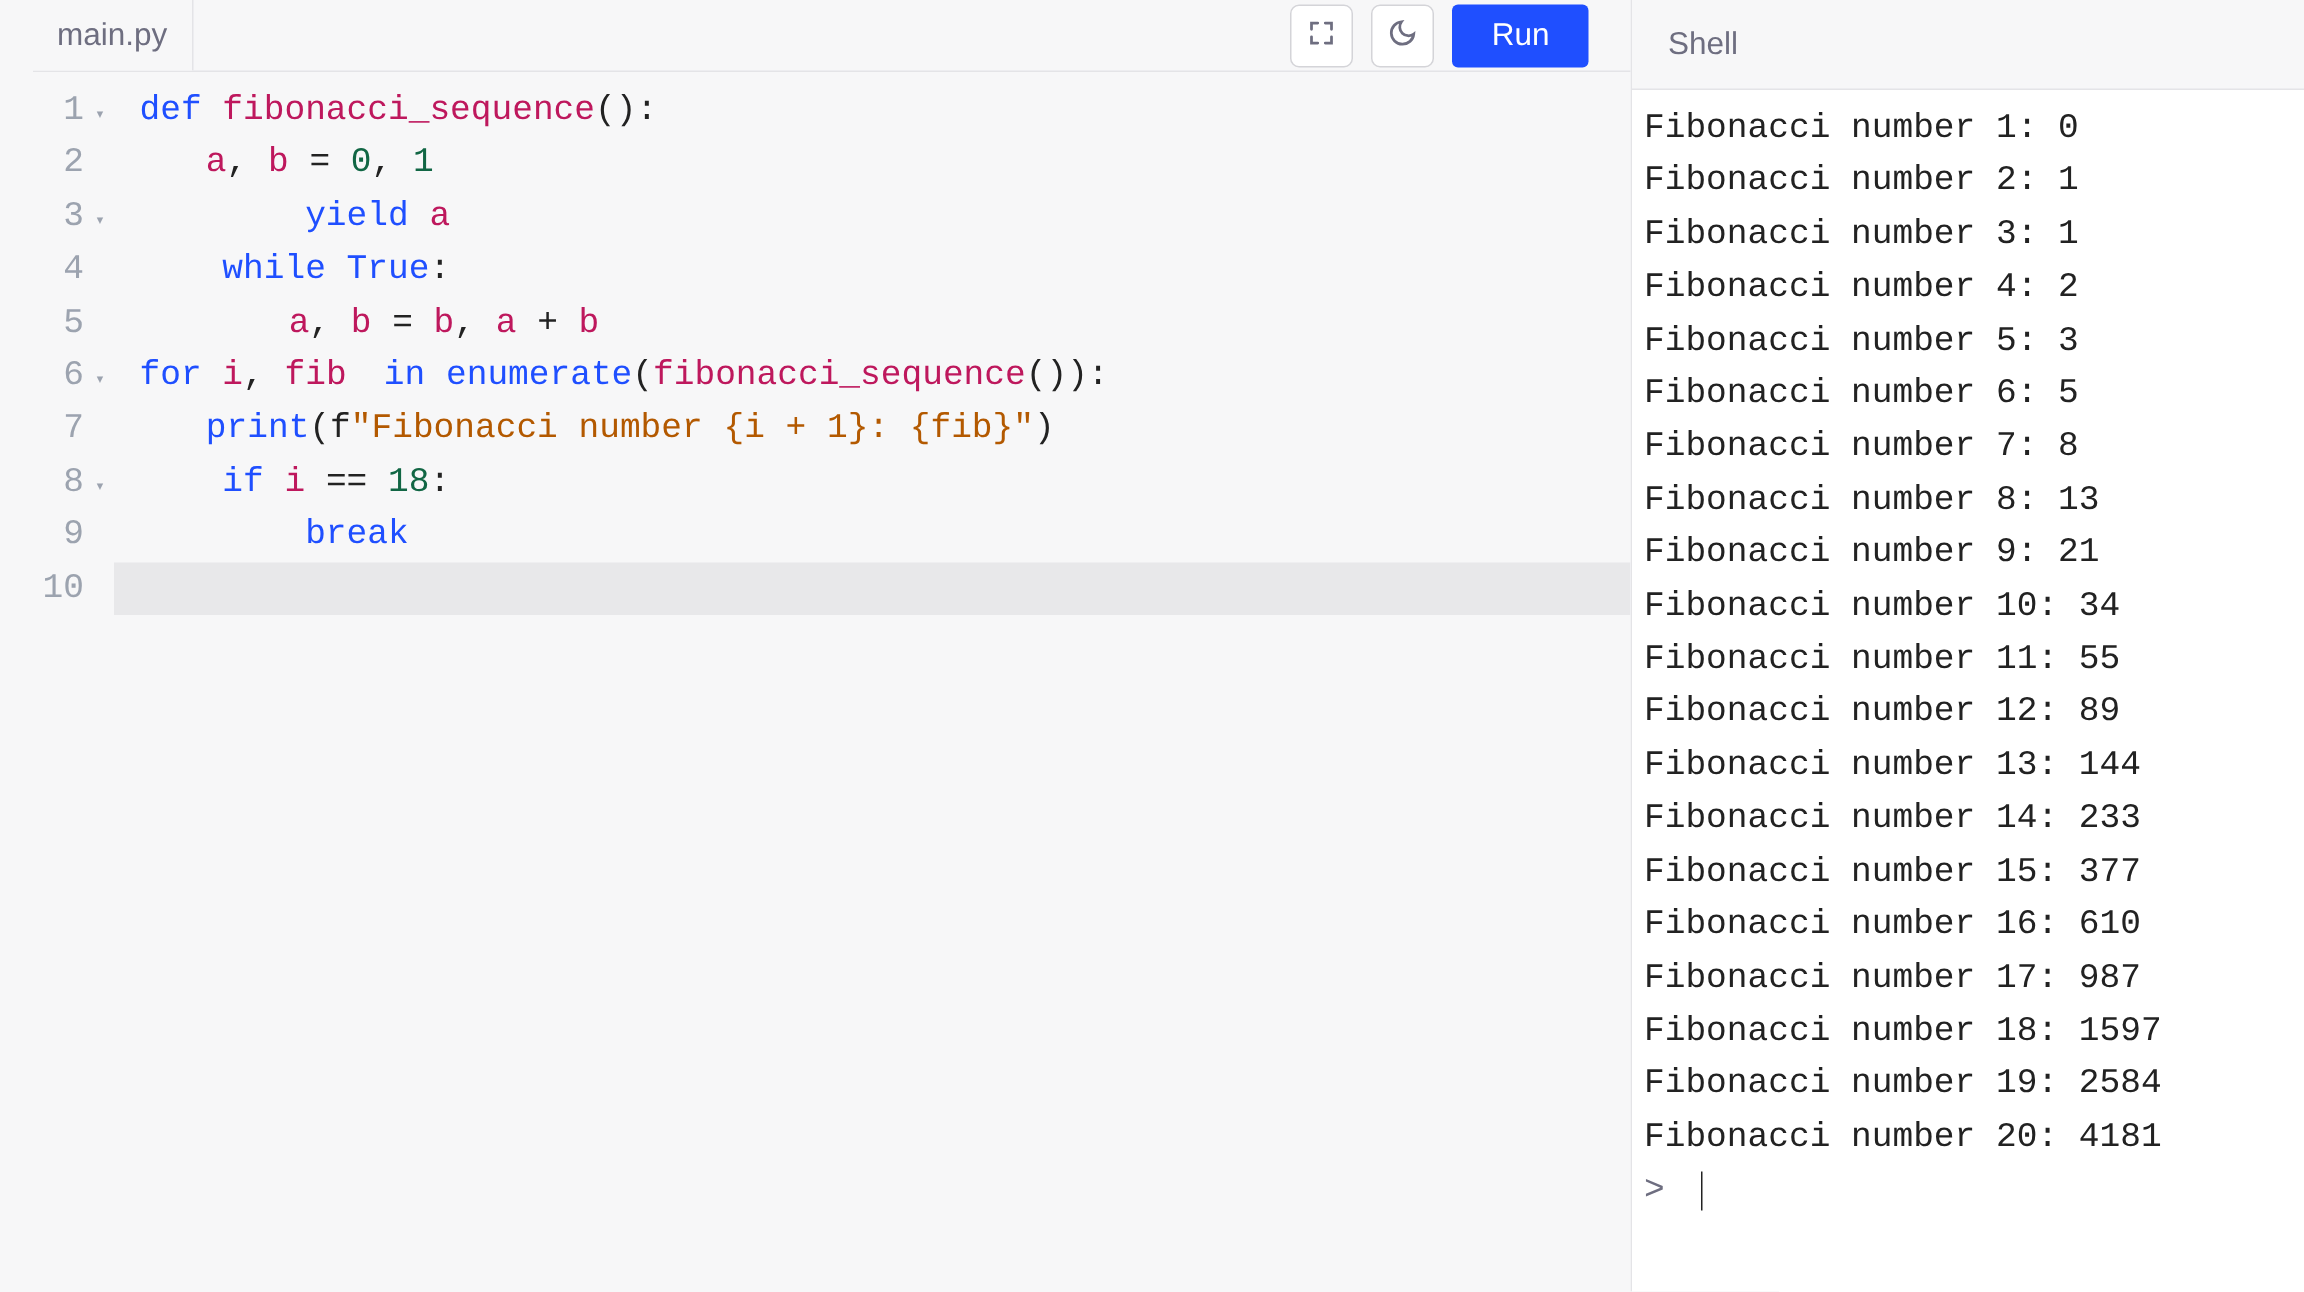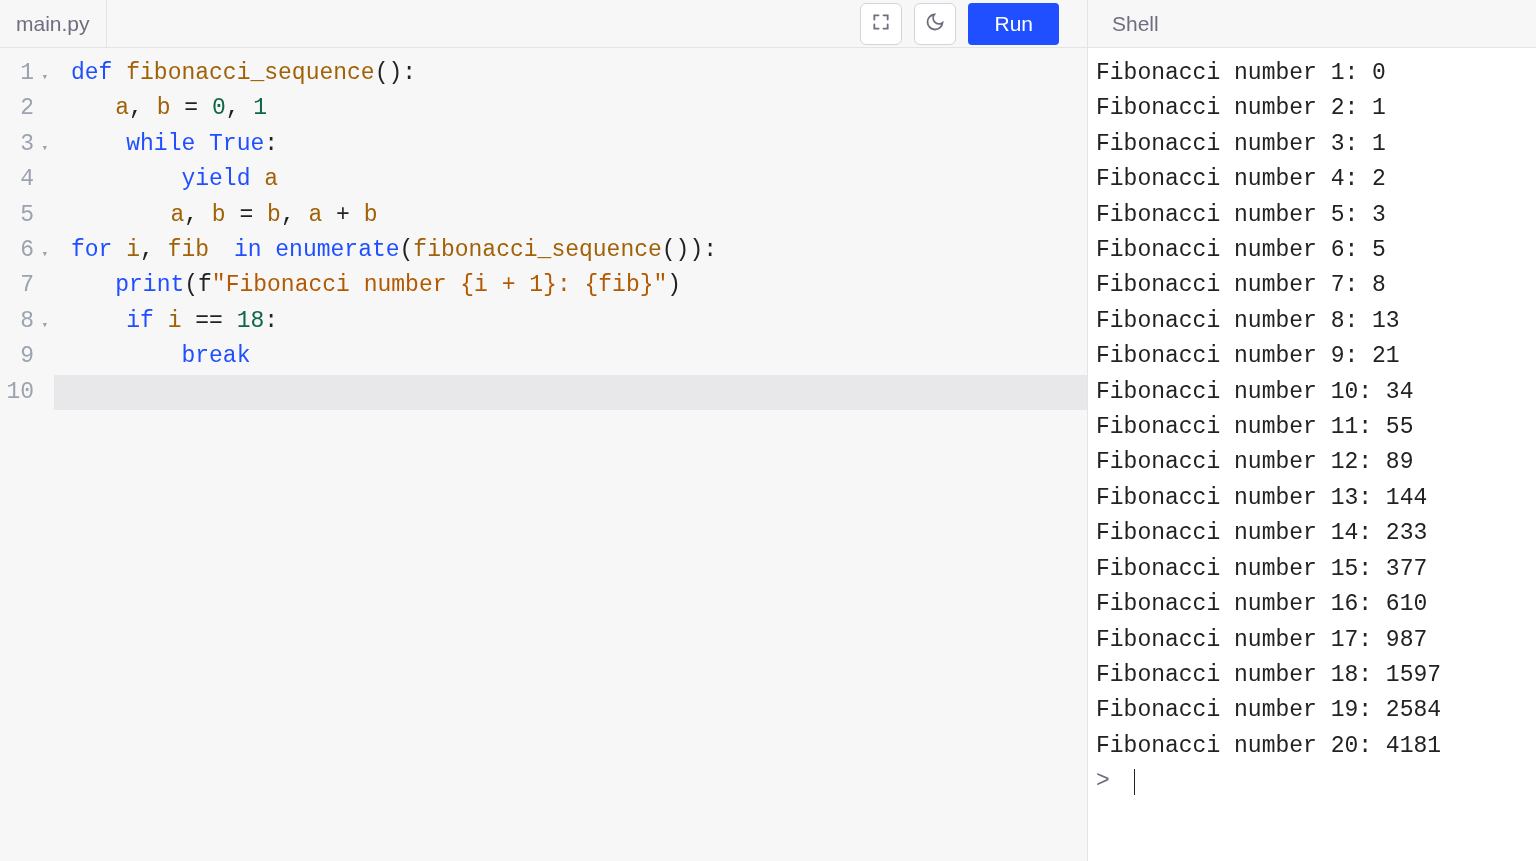--- a/index.html
+++ b/index.html
@@ -11,20 +11,21 @@
       font-family: -apple-system, BlinkMacSystemFont, "Segoe UI", Helvetica, Arial, sans-serif;
       background: #f7f7f8;
       width: 1536px;
       height: 861px;
       overflow: hidden;
     }
     .container {
       display: flex;
       width: 100%;
       height: 100%;
+      padding-left: 22px;
     }
     .left-panel {
       flex: 1;
       display: flex;
       flex-direction: column;
       border-right: 1px solid #e4e4e7;
       min-width: 0;
     }
     .top-bar {
       display: flex;
@@ -114,32 +115,32 @@
       height: 35.4px;
       white-space: pre;
       padding-left: 6px;
     }
     .code-line.active {
       background: #e8e8ea;
     }
     .kw { color: #1f4fff; margin-left: 11px; }
     .builtin { color: #1f4fff; }
     .num { color: #116644; }
-    .ident { color: #a16207; }
+    .ident { color: #be185d; }
     .str { color: #b35900; }
     .op { color: #222; }
     .right-panel {
       width: 448px;
       flex-shrink: 0;
       display: flex;
       flex-direction: column;
       background: #fff;
     }
     .shell-tab-bar {
-      height: 48px;
+      height: 60px;
       display: flex;
       align-items: flex-start;
       border-bottom: 1px solid #e4e4e7;
       background: #f7f7f8;
     }
     .shell-tab {
       padding: 0 24px;
       height: 100%;
       display: flex;
       align-items: center;
@@ -217,22 +218,22 @@
           <div class="gutter-line">5</div>
           <div class="gutter-line">6<span class="fold-marker">▾</span></div>
           <div class="gutter-line">7</div>
           <div class="gutter-line">8<span class="fold-marker">▾</span></div>
           <div class="gutter-line">9</div>
           <div class="gutter-line">10</div>
         </div>
       <div class="code-lines" id="code-lines">
           <div class="code-line"><span class="kw">def</span><span> </span><span class="ident">fibonacci_sequence</span><span class="op">():</span></div>
           <div class="code-line"><span>    </span><span class="ident">a</span><span class="op">, </span><span class="ident">b</span><span class="op"> = </span><span class="num">0</span><span class="op">, </span><span class="num">1</span></div>
+          <div class="code-line"><span>        </span><span class="kw">yield</span><span> </span><span class="ident">a</span></div>
           <div class="code-line"><span>    </span><span class="kw">while</span><span> </span><span class="builtin">True</span><span class="op">:</span></div>
-          <div class="code-line"><span>        </span><span class="kw">yield</span><span> </span><span class="ident">a</span></div>
           <div class="code-line"><span>        </span><span class="ident">a</span><span class="op">, </span><span class="ident">b</span><span class="op"> = </span><span class="ident">b</span><span class="op">, </span><span class="ident">a</span><span class="op"> + </span><span class="ident">b</span></div>
           <div class="code-line"><span class="kw">for</span><span> </span><span class="ident">i</span><span class="op">, </span><span class="ident">fib</span><span> </span><span class="kw">in</span><span> </span><span class="builtin">enumerate</span><span class="op">(</span><span class="ident">fibonacci_sequence</span><span class="op">()):</span></div>
           <div class="code-line"><span>    </span><span class="builtin">print</span><span class="op">(f</span><span class="str">"Fibonacci number {i + 1}: {fib}"</span><span class="op">)</span></div>
           <div class="code-line"><span>    </span><span class="kw">if</span><span> </span><span class="ident">i</span><span class="op"> == </span><span class="num">18</span><span class="op">:</span></div>
           <div class="code-line"><span>        </span><span class="kw">break</span></div>
           <div class="code-line active"></div>
         </div>
     </div>
   </div>
 

